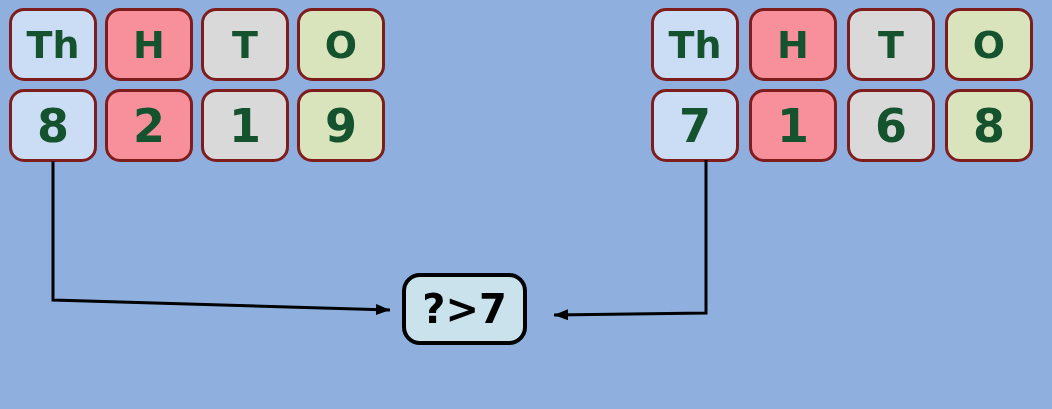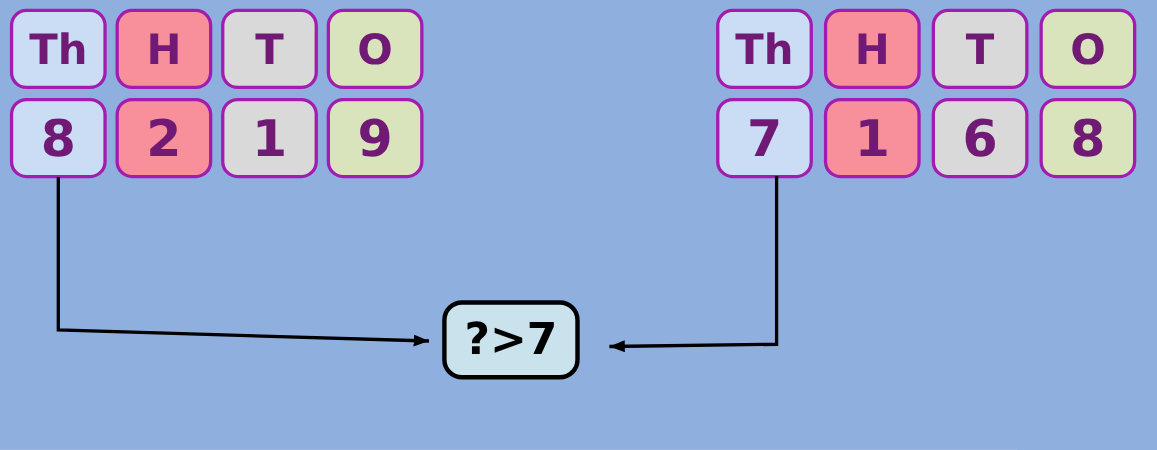--- a/index.html
+++ b/index.html
@@ -16,27 +16,27 @@
   .pv-group {
     position: absolute;
     display: grid;
     grid-template-columns: repeat(4, 88px);
     grid-auto-rows: 73px;
     row-gap: 8px;
   }
   .pv-group.left  { left: 9px;   top: 8px; column-gap: 8px; }
   .pv-group.right { left: 651px; top: 8px; column-gap: 10px; }
   .tile {
-    border: 3px solid #a21caf;
+    border: 3px solid #7f1d1d;
     border-radius: 15px;
     box-sizing: border-box;
     display: flex;
     align-items: center;
     justify-content: center;
-    color: #701a75;
+    color: #14532d;
   }
   .tile.header { font-size: 38px; }
   .tile.digit  { font-size: 46px; }
   .arrow-layer {
     position: absolute;
     left: 0; top: 0;
     width: 1052px; height: 409px;
     pointer-events: none;
   }
   .comparison-box {

